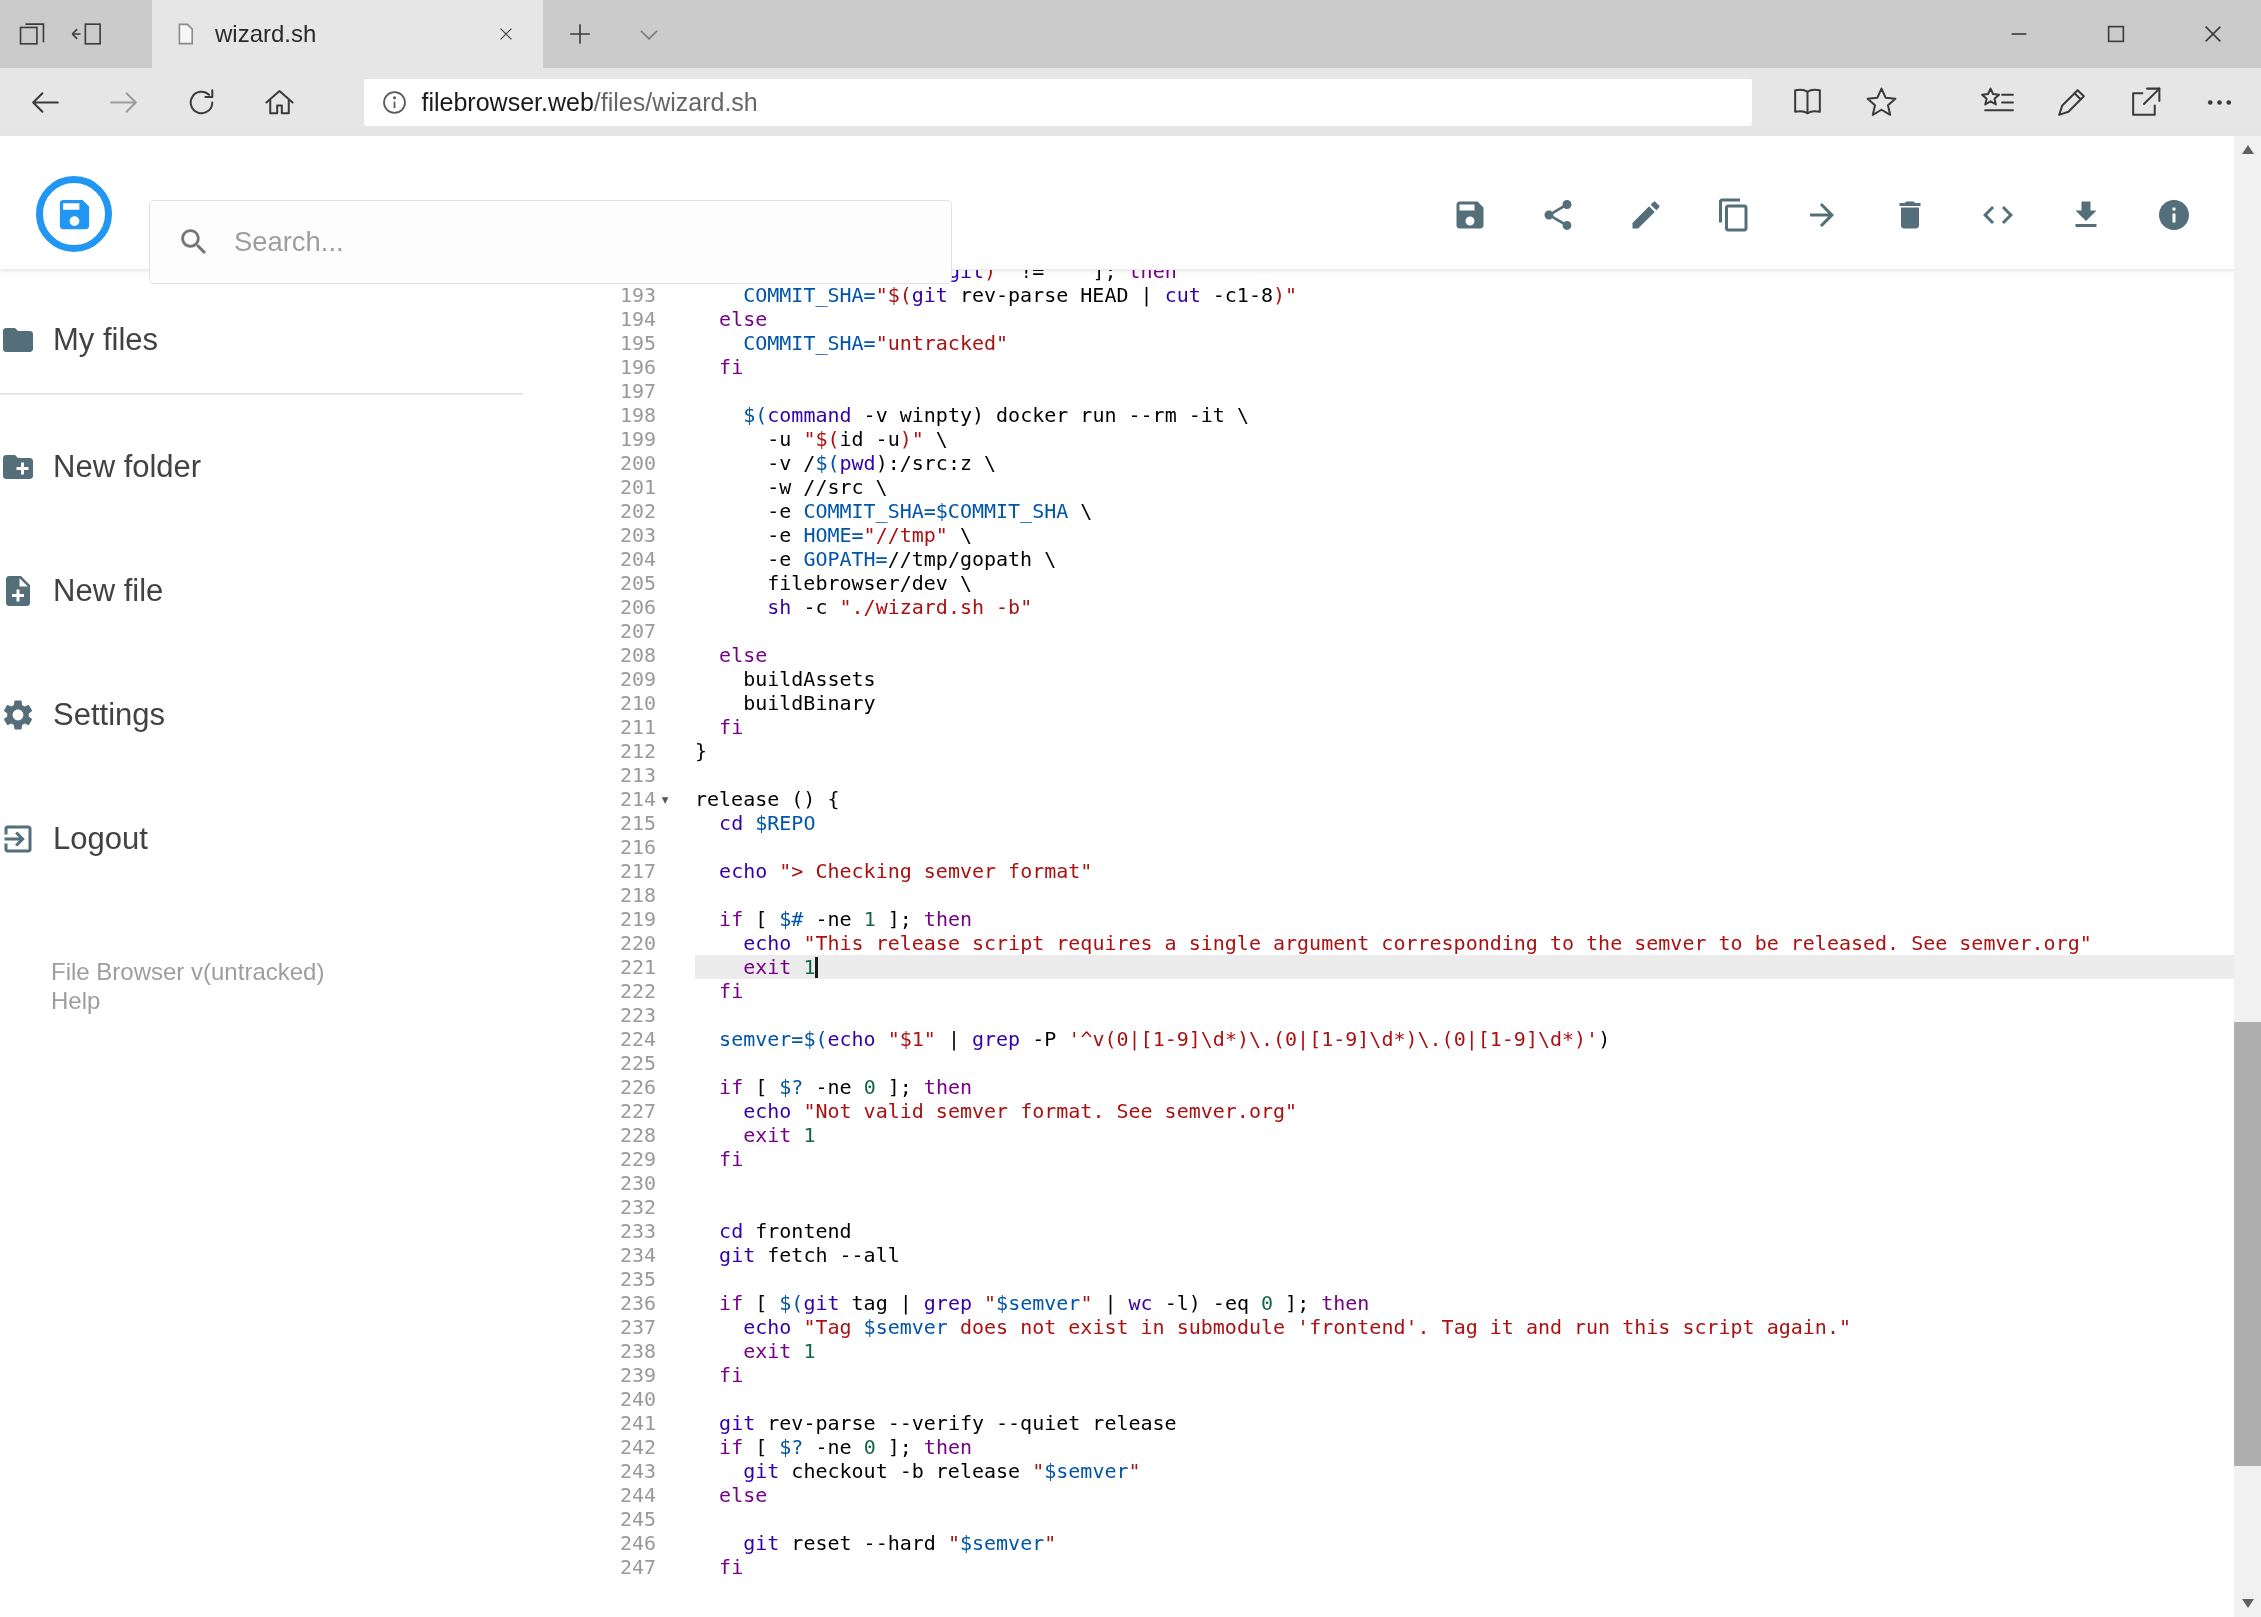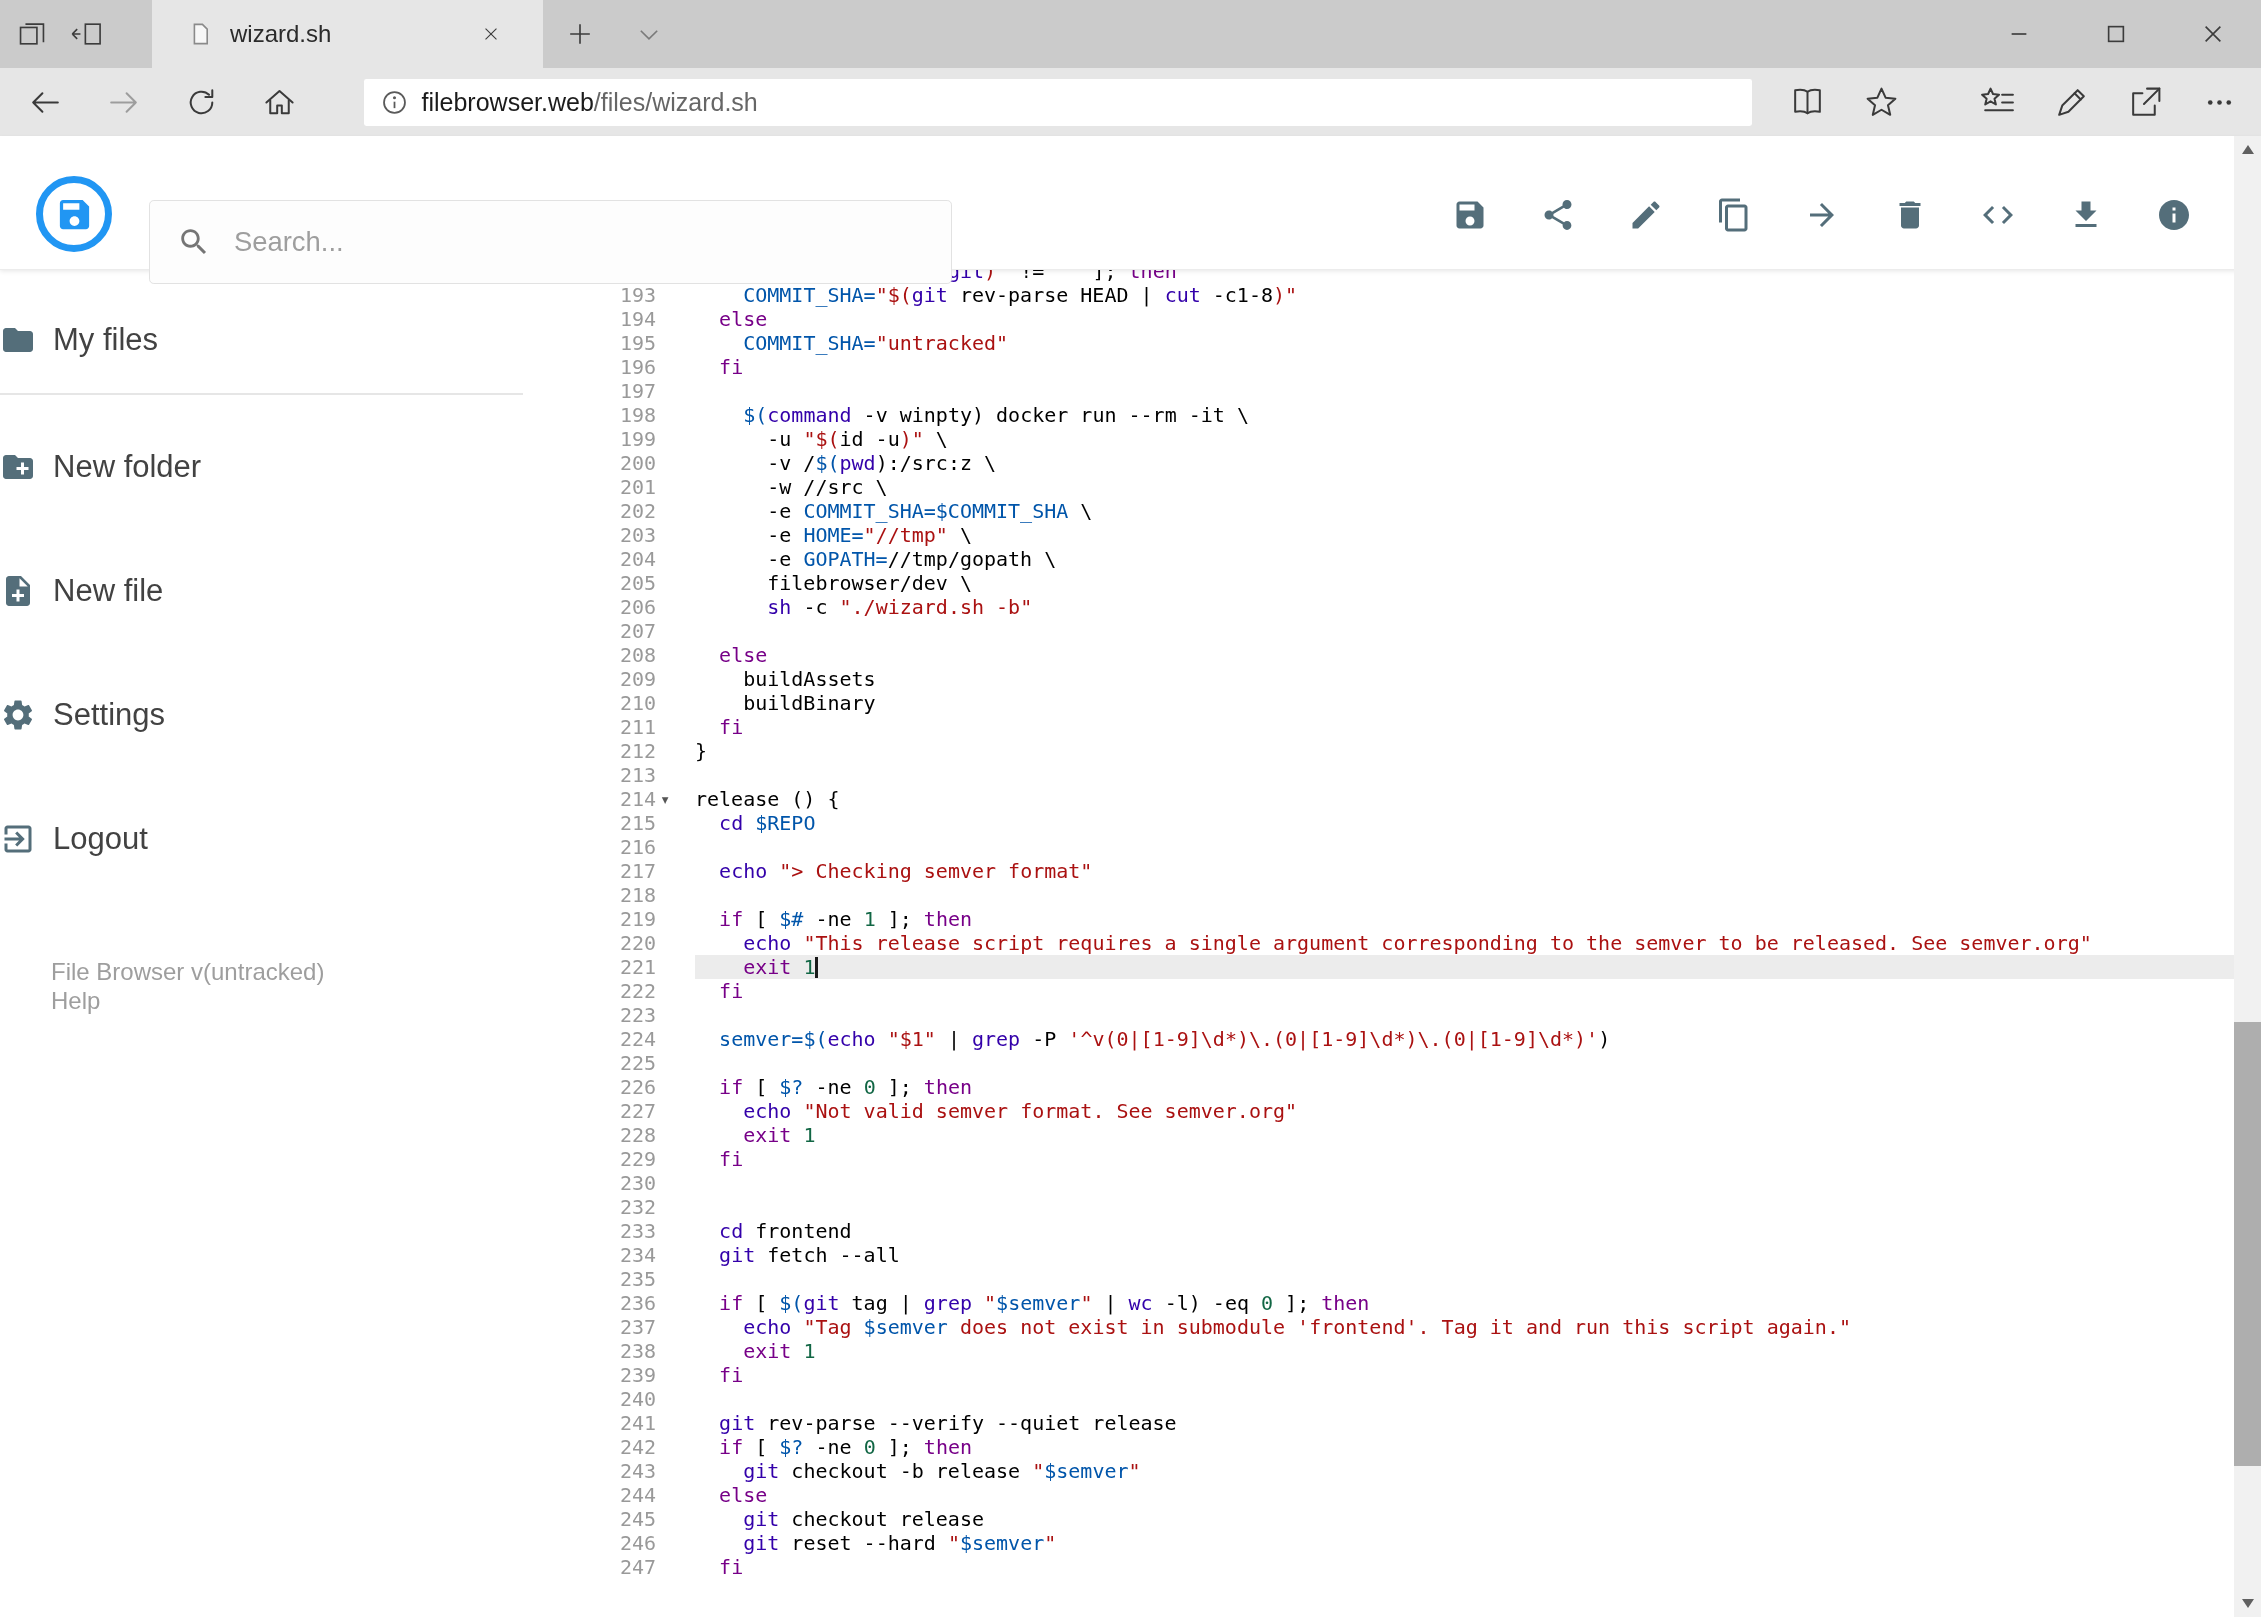--- a/index.html
+++ b/index.html
@@ -4,21 +4,21 @@
 <style>
   * { margin:0; padding:0; box-sizing:border-box; }
   html,body { width:2261px; height:1617px; }
   body { font-family:"Liberation Sans", sans-serif; background:#fff; position:relative; overflow:hidden; }
   button { background:none; border:none; padding:0; cursor:pointer; font:inherit; }
 
   
   .tabbar { position:absolute; top:0; left:0; right:0; height:68px; background:#cbcbcb; }
   .tb-left { position:absolute; left:9.7px; top:0; height:68px; display:flex; align-items:center; gap:11.3px; }
   .tb-left button { width:44px; height:48px; display:flex; align-items:center; justify-content:center; }
-  .tab { position:absolute; left:152px; top:0; width:391px; height:68px; background:#e6e6e6; display:flex; align-items:center; padding:0 36px; gap:18px; cursor:pointer; }
+  .tab { position:absolute; left:152px; top:0; width:391px; height:68px; background:#e6e6e6; display:flex; align-items:center; padding:0 21px; gap:18px; cursor:pointer; }
   .tab-title { font-size:24px; color:#2b2b2b; flex:1; white-space:nowrap; overflow:hidden; }
   .tab-close { width:32px; height:32px; display:flex; align-items:center; justify-content:center; }
   .after-tab { position:absolute; left:557px; top:0; height:68px; display:flex; align-items:center; gap:24px; }
   .after-tab button { width:45px; height:48px; display:flex; align-items:center; justify-content:center; }
   .wincontrols { position:absolute; right:0; top:0; height:68px; display:flex; }
   .wincontrols button { width:97px; height:68px; display:flex; align-items:center; justify-content:center; }
 
   .navbar { position:absolute; top:68px; left:0; right:0; height:68px; background:#e6e6e6; display:flex; align-items:center; padding-left:6.5px; }
   .nav-btn { width:78px; height:57px; display:flex; align-items:center; justify-content:center; flex:none; }
   .addressbar { flex:1; height:47px; background:#ffffff; margin:0 18px 0 45px; border-radius:2.4px; display:flex; align-items:center; font-size:25px; cursor:text; min-width:0;text-align:center; }
@@ -354,21 +354,21 @@
       <div class="cm-line"><span class="gut">235</span><span class="fold"></span><span class="code"></span></div>
       <div class="cm-line"><span class="gut">236</span><span class="fold"></span><span class="code"><span>  </span><span class="t-k">if</span><span> [ </span><span class="t-v">$(</span><span class="t-b">git</span><span> tag | </span><span class="t-b">grep</span><span> </span><span class="t-s">"</span><span class="t-v">$semver</span><span class="t-s">"</span><span> | </span><span class="t-b">wc</span><span> -l) -eq </span><span class="t-n">0</span><span> ]; </span><span class="t-k">then</span></span></div>
       <div class="cm-line"><span class="gut">237</span><span class="fold"></span><span class="code"><span>    </span><span class="t-b">echo</span><span> </span><span class="t-s">"Tag </span><span class="t-v">$semver</span><span class="t-s"> does not exist in submodule 'frontend'. Tag it and run this script again."</span></span></div>
       <div class="cm-line"><span class="gut">238</span><span class="fold"></span><span class="code"><span>    </span><span class="t-k">exit</span><span> </span><span class="t-n">1</span></span></div>
       <div class="cm-line"><span class="gut">239</span><span class="fold"></span><span class="code"><span>  </span><span class="t-k">fi</span></span></div>
       <div class="cm-line"><span class="gut">240</span><span class="fold"></span><span class="code"></span></div>
       <div class="cm-line"><span class="gut">241</span><span class="fold"></span><span class="code"><span>  </span><span class="t-b">git</span><span> rev-parse --verify --quiet release</span></span></div>
       <div class="cm-line"><span class="gut">242</span><span class="fold"></span><span class="code"><span>  </span><span class="t-k">if</span><span> [ </span><span class="t-v">$?</span><span> -ne </span><span class="t-n">0</span><span> ]; </span><span class="t-k">then</span></span></div>
       <div class="cm-line"><span class="gut">243</span><span class="fold"></span><span class="code"><span>    </span><span class="t-b">git</span><span> checkout -b release </span><span class="t-s">"</span><span class="t-v">$semver</span><span class="t-s">"</span></span></div>
       <div class="cm-line"><span class="gut">244</span><span class="fold"></span><span class="code"><span>  </span><span class="t-k">else</span></span></div>
-      <div class="cm-line"><span class="gut">245</span><span class="fold"></span><span class="code"><span>    </span><span class="t-b">git</span><span> checkout release</span></span></div>
+      <div class="cm-line"><span class="gut">245</span><span class="fold"></span></div>
       <div class="cm-line"><span class="gut">246</span><span class="fold"></span><span class="code"><span>    </span><span class="t-b">git</span><span> reset --hard </span><span class="t-s">"</span><span class="t-v">$semver</span><span class="t-s">"</span></span></div>
       <div class="cm-line"><span class="gut">247</span><span class="fold"></span><span class="code"><span>  </span><span class="t-k">fi</span></span></div>
     </div>
 </div>
 
 <div class="scrollbar">
   <div class="sb-arrow up">
       <div class="tri-up"></div>
     </div>
   <div class="sb-thumb"></div>

